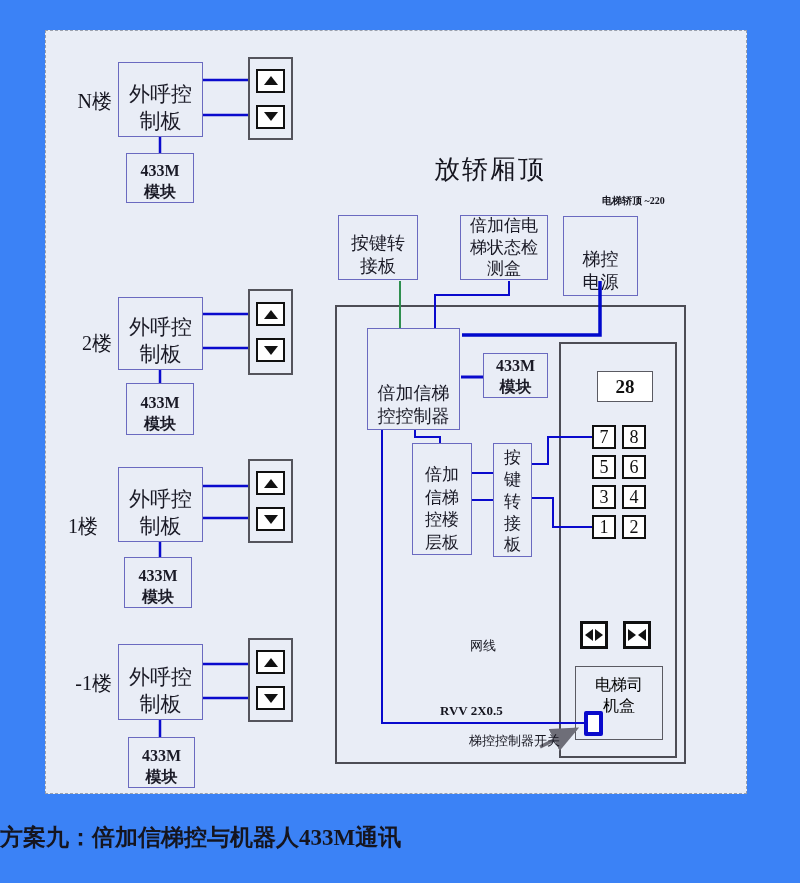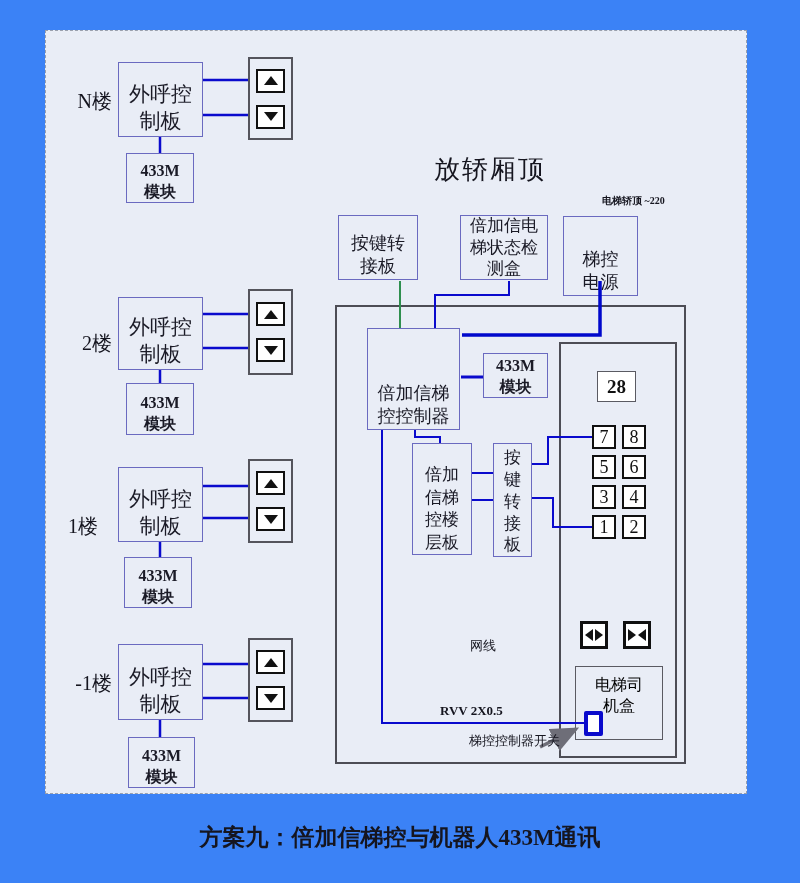--- a/index.html
+++ b/index.html
@@ -126,21 +126,21 @@
   </div>
   <div class="box" style="left:493px;top:443px;width:39px;height:114px;">
     <span class="wrap" style="width:18px;font-size:17px;line-height:1.28;">按键转接板</span>
   </div>
   <div class="box" style="left:412px;top:443px;width:60px;height:112px;">
     <span class="wrap" style="width:36px;font-size:17px;">倍加信梯控楼层板</span>
   </div>
 
   <div class="graybox" style="left:559px;top:342px;width:118px;height:416px;"></div>
 
-  <div class="thingray" style="left:597px;top:371px;width:39px;height:31px;background:#fff;display:flex;align-items:center;justify-content:center;font-size:19px;font-weight:bold;color:#111;">28</div>
+  <div class="thingray" style="left:597px;top:371px;width:56px;height:31px;background:#fff;display:flex;align-items:center;justify-content:center;font-size:19px;font-weight:bold;color:#111;">28</div>
 
   <div class="numbtn" style="left:592px;top:425px;">7</div>
   <div class="numbtn" style="left:622px;top:425px;">8</div>
   <div class="numbtn" style="left:592px;top:455px;">5</div>
   <div class="numbtn" style="left:622px;top:455px;">6</div>
   <div class="numbtn" style="left:592px;top:485px;">3</div>
   <div class="numbtn" style="left:622px;top:485px;">4</div>
   <div class="numbtn" style="left:592px;top:515px;">1</div>
   <div class="numbtn" style="left:622px;top:515px;">2</div>
 
@@ -183,15 +183,15 @@
     <path d="M532 464 H548 V437 H592" stroke="#0a0acd" stroke-width="2" fill="none"></path>
     <path d="M532 498 H553 V527 H592" stroke="#0a0acd" stroke-width="2" fill="none"></path>
 
     <line x1="540" y1="747" x2="576" y2="729" stroke="#6e6e78" stroke-width="3.5" marker-end="url(#ah)"></line>
   </svg>
 
   <div class="lbl" style="left:470px;top:637px;font-size:13px;">网线</div>
   <div class="lbl" style="left:440px;top:703px;font-size:13px;font-weight:bold;">RVV 2X0.5</div>
   <div class="lbl" style="left:441px;top:732px;font-size:13px;margin-left:28px;">梯控控制器开关</div>
 
-  <div class="lbl" style="left:0;top:822px;width:800px;text-align:center;font-size:23px;font-weight:bold;">方案九：倍加信梯控与机器人433M通讯</div>
+  <div class="lbl" style="left:0;top:822px;width:800px;text-align:left;font-size:23px;font-weight:bold;">方案九：倍加信梯控与机器人433M通讯</div>
 
 </div>
 
 </body></html>

